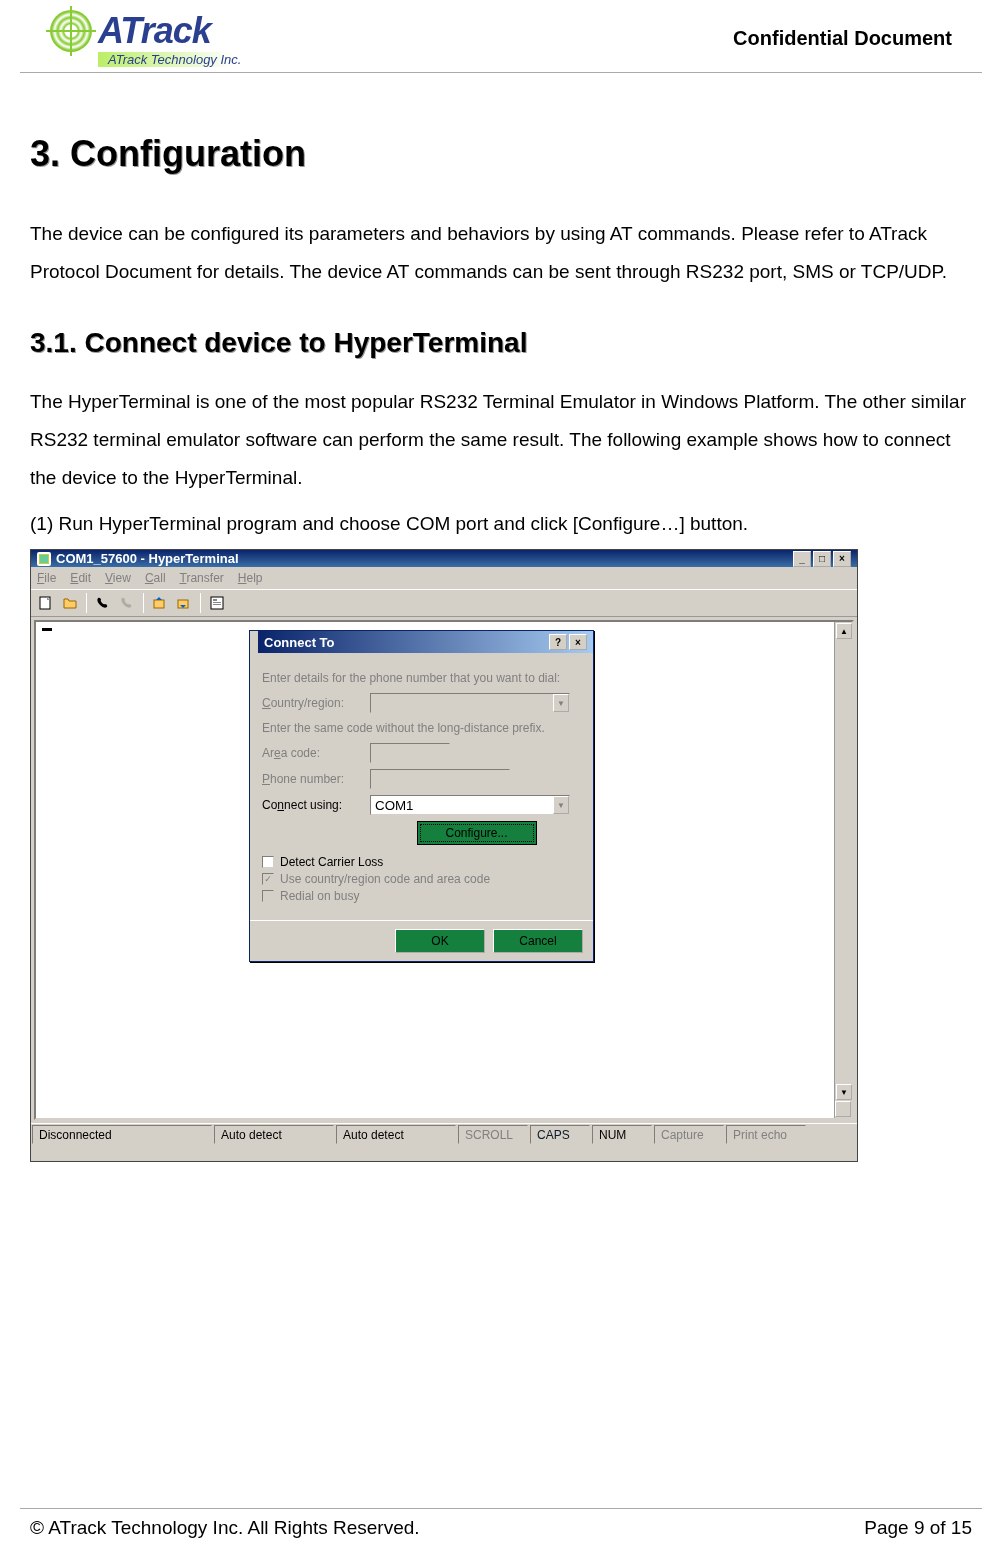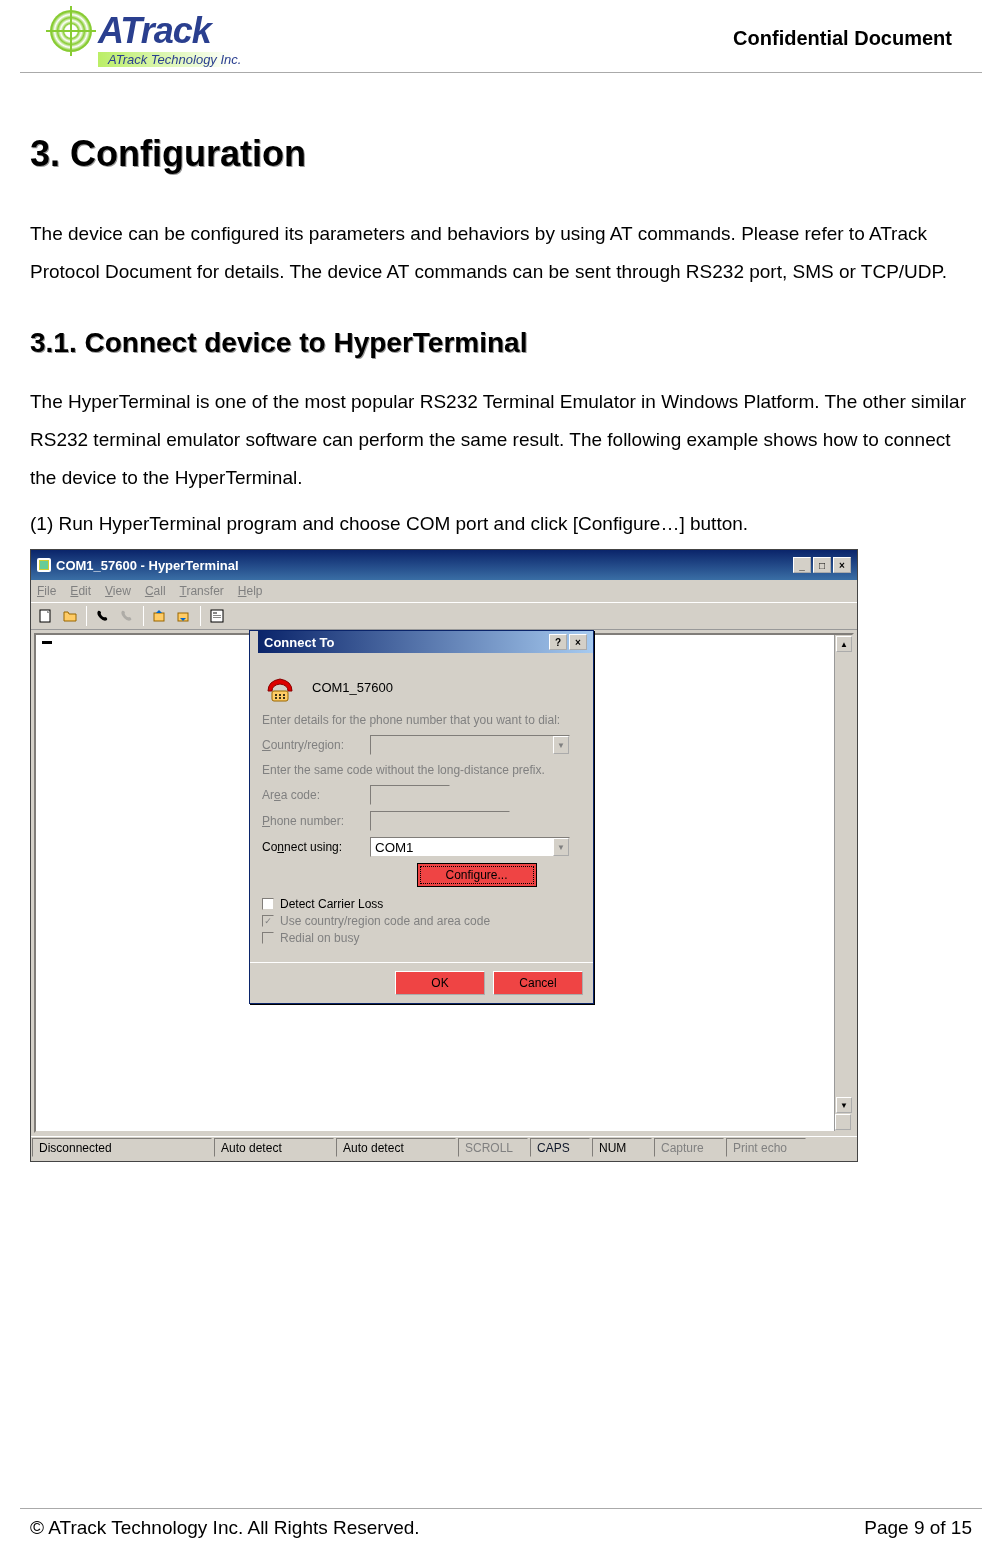--- a/index.html
+++ b/index.html
@@ -97,21 +97,21 @@
       font-size: 12px;
       position: relative;
     }
     .win-titlebar {
       background: linear-gradient(#0a246a, #3a6ea5);
       color: #fff;
       padding: 2px 6px;
       display: flex;
       align-items: center;
       justify-content: space-between;
-      height: 30px;
+      height: 17px;
     }
     .win-title-left { display: flex; align-items: center; gap: 5px; font-weight: bold; font-size: 13px; }
     .win-title-icon { width: 14px; height: 14px; background: #fff; border-radius: 2px; position: relative; }
     .win-title-icon::after { content: ""; position: absolute; inset: 2px; border: 1px solid #cc3; background: #6c9; }
     .win-ctrls { display: flex; gap: 2px; }
     .win-ctrl-btn {
       width: 18px; height: 16px; background: #d4d0c8;
       border: 1px outset #fff; display: flex; align-items: center; justify-content: center;
       font-weight: bold; font-family: Arial; font-size: 10px; color: #000;
     }
@@ -212,21 +212,21 @@
     }
     .dlg-input-dis { background: #d4d0c8; }
     .w1 { width: 200px; } .w2 { width: 80px; } .w3 { width: 140px; } .w4 { width: 200px; }
     .select-wrap { position: relative; display: inline-block; }
     .select-arrow {
       position: absolute; right: 1px; top: 1px; width: 16px; height: 18px;
       background: #d4d0c8; border: 1px outset #fff; display: flex; align-items: center; justify-content: center;
       font-size: 8px;
     }
     .dlg-btn {
-      min-width: 90px; height: 24px; background: #ef4444; border: 1px outset #fff;
+      min-width: 90px; height: 24px; background: #15803d; border: 1px outset #fff;
       font-size: 12px; cursor: pointer;
     }
     .dlg-btn-focus { border: 1px solid #000; box-shadow: inset 0 0 0 1px dotted #000; outline: 1px dotted #000; outline-offset: -4px; }
     .check-row { display: flex; align-items: center; gap: 6px; margin: 3px 0; font-size: 12px; }
     .chk { width: 12px; height: 12px; border: 1px inset #d4d0c8; background: #fff; display: inline-flex; align-items: center; justify-content: center; font-size: 9px; }
     .chk-dis { background: #d4d0c8; }
     .dlg-footer { display: flex; justify-content: flex-end; gap: 8px; padding: 8px 10px; border-top: 1px solid #fff; margin-top: 6px; }
     .dlg-mid-btn-row { display: flex; justify-content: center; margin: 6px 0 10px 110px; }
 
     .page-footer {
@@ -347,35 +347,20 @@
 
     <div class="dialog">
       <div class="dlg-title">
         <span>Connect To</span>
         <div class="dlg-title-btns">
           <div class="win-ctrl-btn">?</div>
           <div class="win-ctrl-btn">×</div>
         </div>
       </div>
       <div class="dlg-body">
-        <div class="dlg-row">
-          <span class="dlg-icon">
-            <svg class="phone-svg" viewBox="0 0 36 36">
-              <path d="M6 22 Q6 12 18 10 Q30 12 30 22 L26 22 Q26 16 18 15 Q10 16 10 22 Z" fill="#d00" stroke="#800"></path>
-              <rect x="10" y="22" width="16" height="10" rx="2" fill="#fc6" stroke="#960"></rect>
-              <circle cx="14" cy="26" r="1" fill="#000"></circle>
-                <circle cx="18" cy="26" r="1" fill="#000"></circle>
-                <circle cx="22" cy="26" r="1" fill="#000"></circle>
-              <circle cx="14" cy="29" r="1" fill="#000"></circle>
-                <circle cx="18" cy="29" r="1" fill="#000"></circle>
-                <circle cx="22" cy="29" r="1" fill="#000"></circle>
-            </svg>
-          </span>
-          <span class="dlg-name">COM1_57600</span>
-        </div>
         <div class="dlg-text">Enter details for the phone number that you want to dial:</div>
         <div class="dlg-row">
           <span class="dlg-label"><span class="ul">C</span>ountry/region:</span>
           <span class="select-wrap">
             <input class="dlg-input dlg-input-dis w1" disabled="" style="">
             <span class="select-arrow">▼</span>
           </span>
         </div>
         <div class="dlg-text">Enter the same code without the long-distance prefix.</div>
         <div class="dlg-row">

